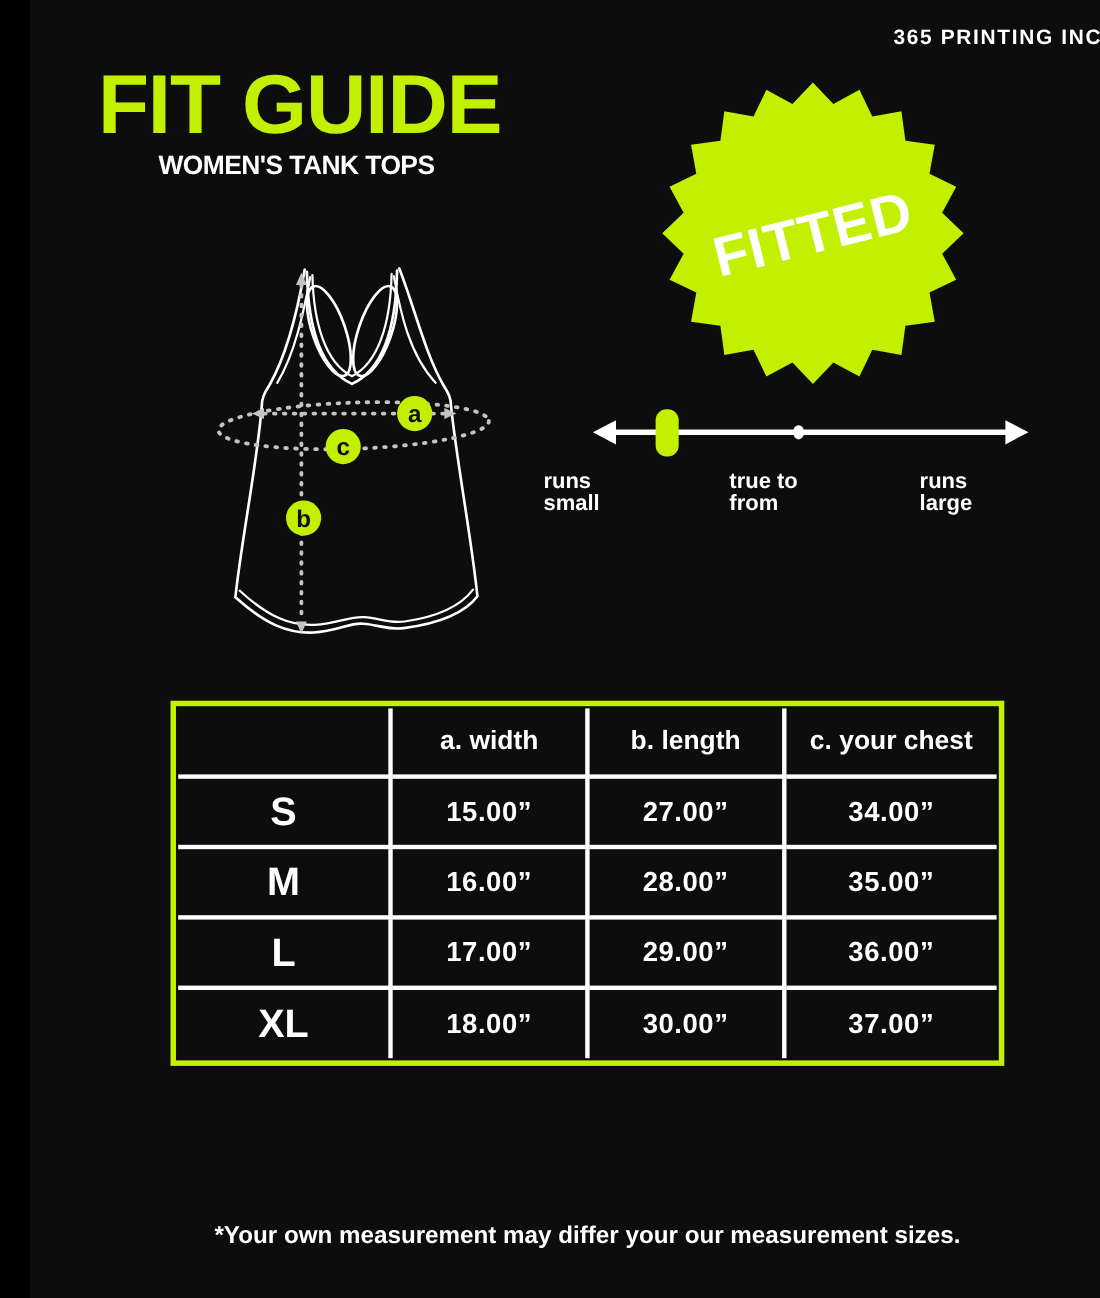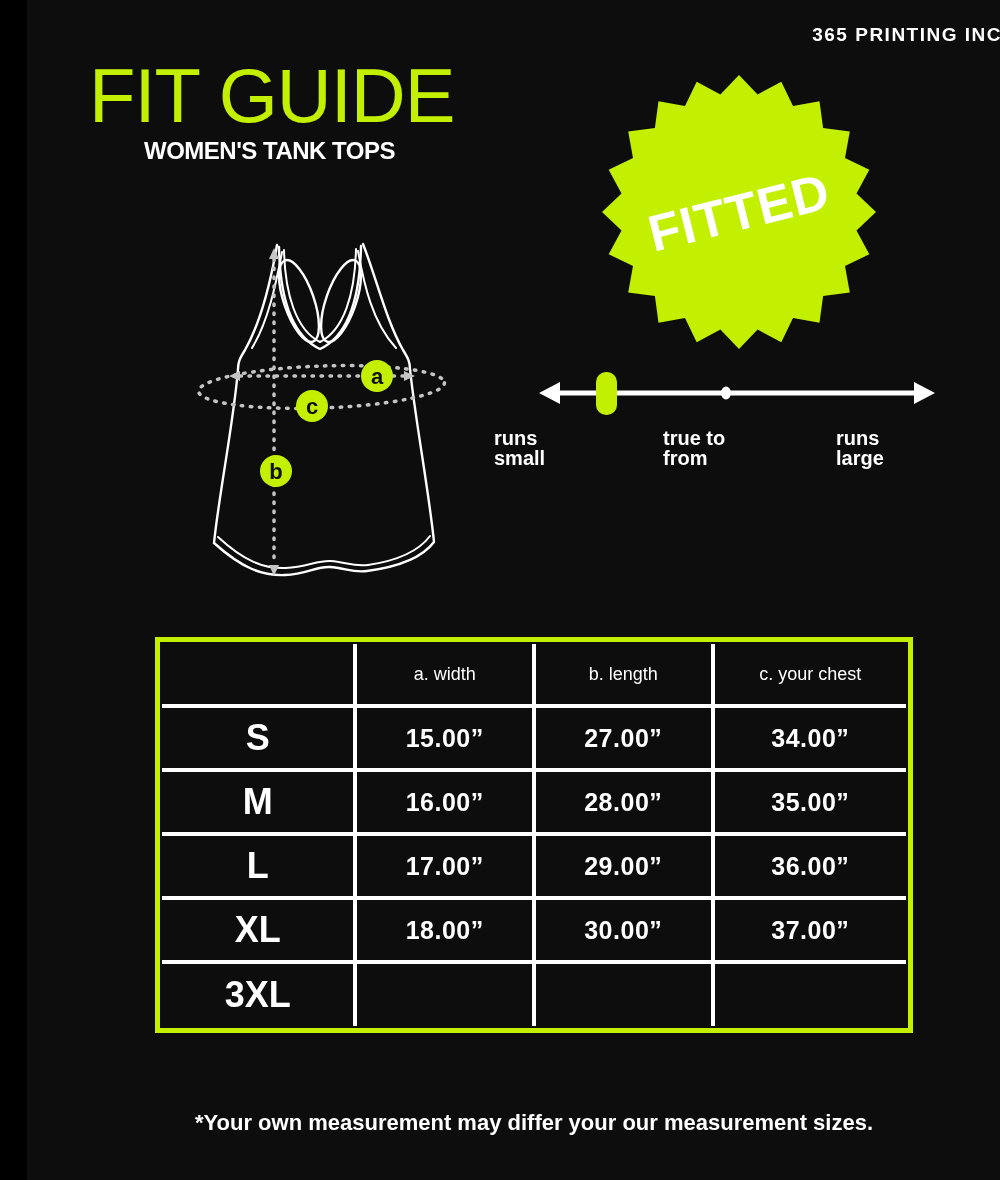--- a/index.html
+++ b/index.html
@@ -15,21 +15,21 @@
     position:relative;width:1000px;height:1180px;
     background:var(--bg);overflow:hidden;margin-left:27px;
   }
   .brand{
     position:absolute;top:24px;right:25px;
     color:var(--white);font-weight:700;font-size:19px;letter-spacing:1.5px;
     white-space:nowrap;
   }
   .title{
     position:absolute;left:62px;top:58px;
-    color:var(--green);font-weight:400;font-size:76px;letter-spacing:-1px;
+    color:var(--green);font-weight:700;font-size:76px;letter-spacing:-1px;
     line-height:1;white-space:nowrap;
   }
   .subtitle{
     position:absolute;left:117px;top:137px;
     color:var(--white);font-weight:700;font-size:24px;letter-spacing:-0.5px;
     white-space:nowrap;
   }
   .badge{
     position:absolute;left:575px;top:75px;width:274px;height:274px;
   }
@@ -63,21 +63,21 @@
   }
   table{
     width:100%;border-collapse:collapse;table-layout:fixed;border-style:hidden;
   }
   th,td{
     border:4px solid var(--white);
     color:var(--white);text-align:center;vertical-align:middle;
     background:var(--bg);
   }
   col.c1{width:26%;} col.c2{width:24%;} col.c3{width:24%;} col.c4{width:26%;}
-  thead th{height:62px;font-weight:400;font-size:18px;}
+  thead th{height:62px;font-weight:700;font-size:24px;}
   tbody tr{height:64px;}
   td.size-cell{font-weight:700;font-size:36px;}
   td.value-cell{font-weight:700;font-size:25px;letter-spacing:0.5px;}
   .footnote{
     position:absolute;left:128px;top:1110px;width:758px;
     color:var(--white);font-weight:700;font-size:22px;text-align:center;
     white-space:nowrap;
   }
 </style>
 </head>
@@ -187,25 +187,19 @@
           <td class="value-cell">17.00”</td>
           <td class="value-cell">29.00”</td>
           <td class="value-cell">36.00”</td>
         </tr>
         <tr>
           <td class="size-cell">XL</td>
           <td class="value-cell">18.00”</td>
           <td class="value-cell">30.00”</td>
           <td class="value-cell">37.00”</td>
         </tr>
-        <tr>
-          <td class="size-cell">3XL</td>
-          <td class="value-cell"></td>
-          <td class="value-cell"></td>
-          <td class="value-cell"></td>
-        </tr>
       </tbody>
     </table>
   </div>
 
   <div class="footnote">*Your own measurement may differ your our measurement sizes.</div>
 
 </div>
 
 </body></html>

